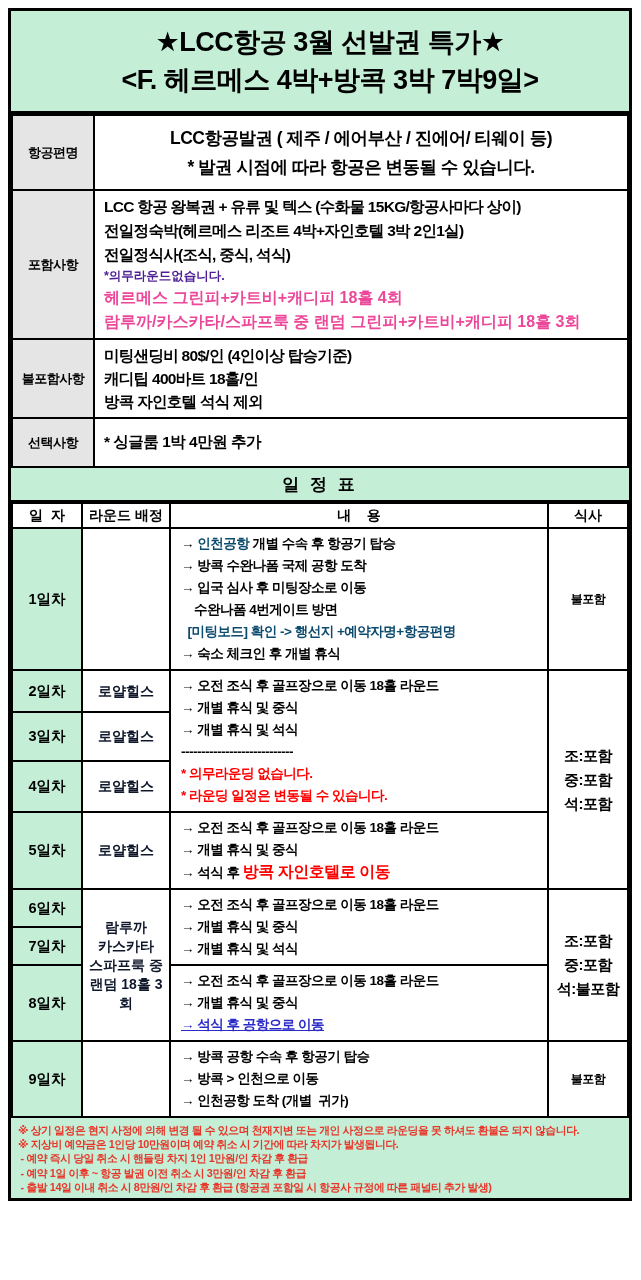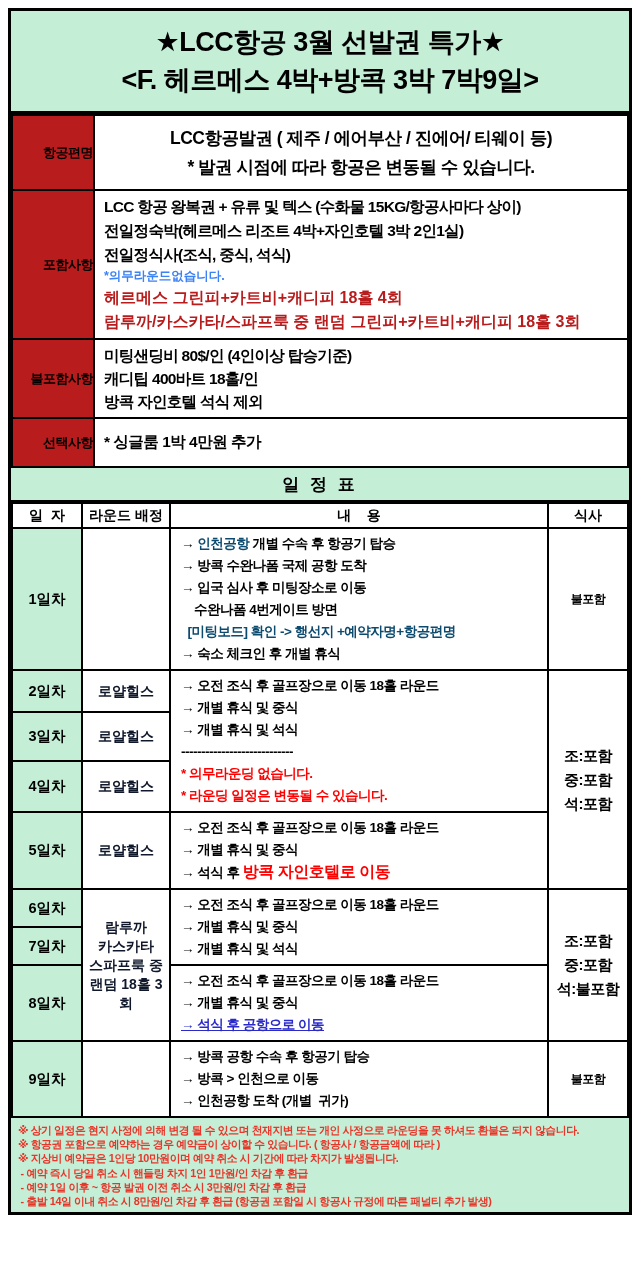--- a/index.html
+++ b/index.html
@@ -16,31 +16,31 @@
   
   .title-box{
     background:#c4eed6;border-bottom:3px solid #000;height:100px;
     display:flex;flex-direction:column;justify-content:center;align-items:center;gap:8px;padding-left:20px;
   }
   .title-line{font-size:27px;line-height:30px;letter-spacing:-0.5px;}
   
   table{border-collapse:collapse;table-layout:fixed;width:100%;}
   td,th{border:2px solid #000;padding:0;vertical-align:middle;}
   .lbl-cell{
-    width:80px;background:#b91c1c;text-align:right;
+    width:80px;background:#e5e5e5;text-align:center;
     font-size:13px;letter-spacing:-0.5px;
   }
   .flight-content{text-align:center;font-size:17.5px;line-height:29px;letter-spacing:-0.5px;}
   .price-content{text-align:center;color:#1616bb;white-space:pre-wrap;}
   .price-amount{font-size:23px;}
   .price-deposit{font-size:16px;}
   .pad-cell{padding:4px 4px 4px 9px;}
   .inc-line{font-size:15.5px;line-height:24px;letter-spacing:-0.7px;}
-  .inc-red{color:#3b82f6;font-size:12.5px;line-height:19px;}
-  .inc-blue{color:#b91c1c;font-size:16px;line-height:24px;}
+  .inc-red{color:#4c1d95;font-size:12.5px;line-height:19px;}
+  .inc-blue{color:#ec4899;font-size:16px;line-height:24px;}
   .exc-line{font-size:15.5px;line-height:23px;letter-spacing:-0.7px;}
   .opt-line{font-size:15.5px;letter-spacing:-0.5px;}
   
   .sched-bar{
     background:#c4eed6;border-bottom:2px solid #000;height:32px;
     display:flex;align-items:center;justify-content:center;
     font-size:17px;letter-spacing:3px;
   }
   .sh{font-size:14px;background:#fff;white-space:pre;text-align:center;font-weight:bold;}
   .day-cell{background:#c4eed6;text-align:center;font-size:14.5px;}
@@ -213,21 +213,20 @@
         <div class="cl">→ 방콕 &gt; 인천으로 이동</div>
         <div class="cl">→ 인천공항 도착 (개별  귀가)</div>
       </td>
       <td class="meal-cell meal-big">불포함</td>
     </tr>
   </tbody>
     </table>
 
   <div class="notes">
     <div class="note-line">※ 상기 일정은 현지 사정에 의해 변경 될 수 있으며 천재지변 또는 개인 사정으로 라운딩을 못 하셔도 환불은 되지 않습니다.</div>
-    <div class="note-line">※ 항공권 포함으로 예약하는 경우 예약금이 상이할 수 있습니다. ( 항공사 / 항공금액에 따라 )</div>
     <div class="note-line">※ 지상비 예약금은 1인당 10만원이며 예약 취소 시 기간에 따라 차지가 발생됩니다.</div>
     <div class="note-line"> - 예약 즉시 당일 취소 시 핸들링 차지 1인 1만원/인 차감 후 환급</div>
     <div class="note-line"> - 예약 1일 이후 ~ 항공 발권 이전 취소 시 3만원/인 차감 후 환급</div>
     <div class="note-line"> - 출발 14일 이내 취소 시 8만원/인 차감 후 환급 (항공권 포함일 시 항공사 규정에 따른 패널티 추가 발생)</div>
 
   </div>
 
 </div>
 
 </body></html>

